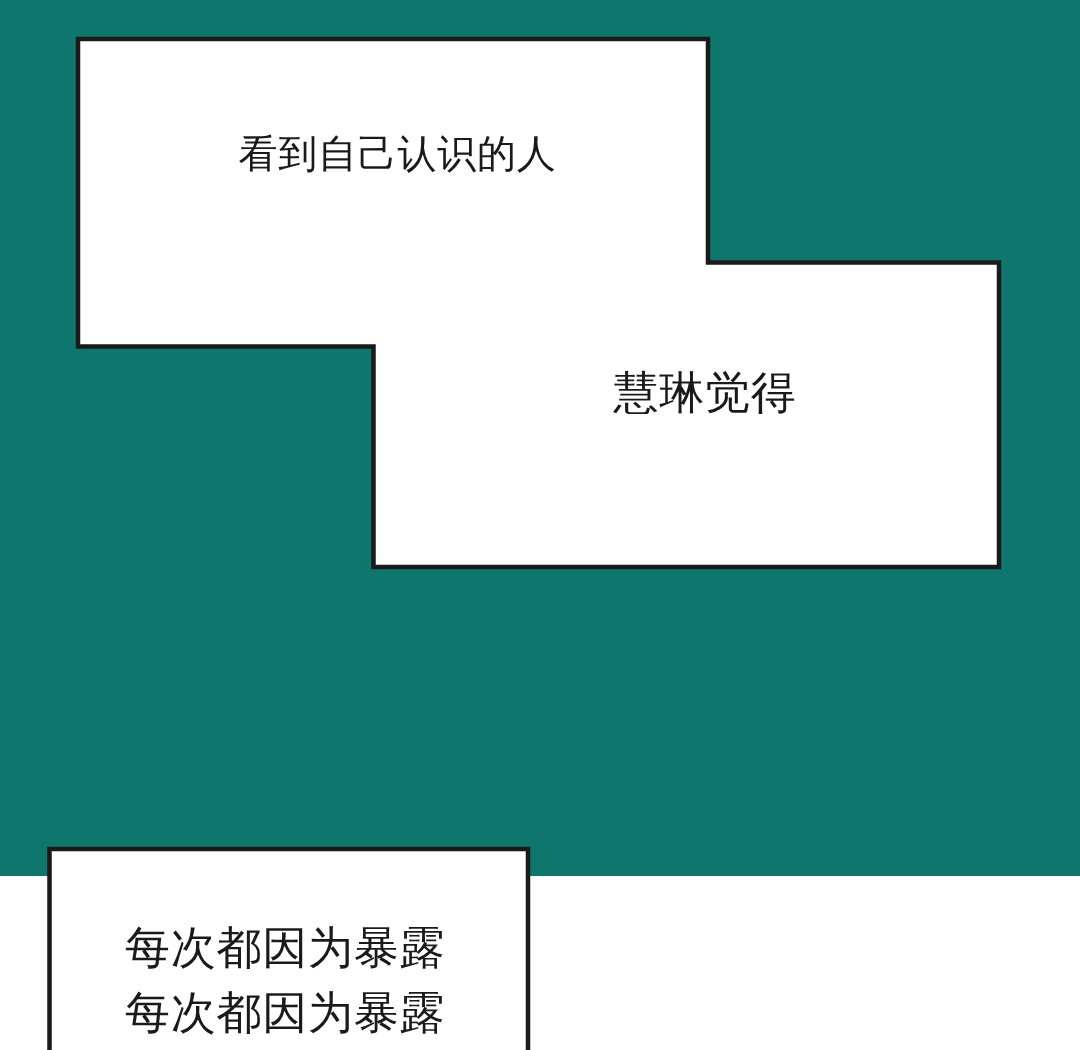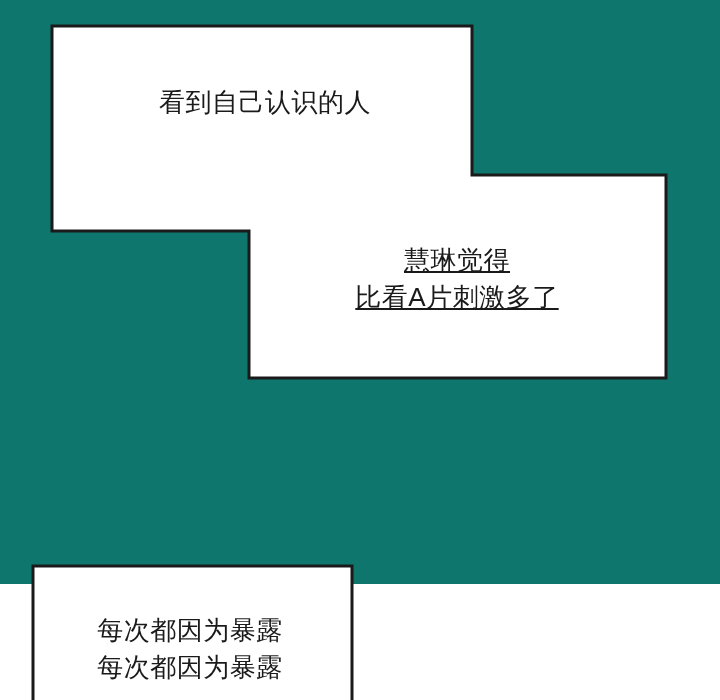--- a/index.html
+++ b/index.html
@@ -48,32 +48,31 @@
   }
 
   #text-block-1 {
     left: 85px;
     top: 84px;
     width: 360px;
     font-size: 26px;
   }
 
   #text-block-2 {
-    left: 317px;
+    left: 330px;
     top: 242px;
     width: 280px;
-    font-size: 26px;
-    text-decoration: underline;
+    font-size: 30px;
   }
 
   #text-block-3 {
     left: 60px;
     top: 612px;
     width: 260px;
-    font-size: 26px;
+    font-size: 30px;
   }
 </style>
 </head>
 <body>
 
 <div id="panel">
 
   <svg id="bubble-outlines" viewBox="0 0 720 700" width="720" height="700" xmlns="http://www.w3.org/2000/svg" aria-hidden="true">
 
     <path d="M 52 26
@@ -92,21 +91,20 @@
              L 33 712
              Z" fill="#ffffff" stroke="#1a1a1a" stroke-width="3" stroke-linejoin="miter" stroke-linecap="square" vector-effect="non-scaling-stroke"></path>
   </svg>
 
   <div class="bubble-text" id="text-block-1">
     <span class="line">看到自己认识的人</span>
   </div>
 
   <div class="bubble-text" id="text-block-2">
     <span class="line">慧琳觉得</span>
-    <span class="line">比看A片刺激多了</span>
   </div>
 
   <div class="bubble-text" id="text-block-3">
     <span class="line">每次都因为暴露</span>
     <span class="line">每次都因为暴露</span>
   </div>
 
 </div>
 
 </body></html>

